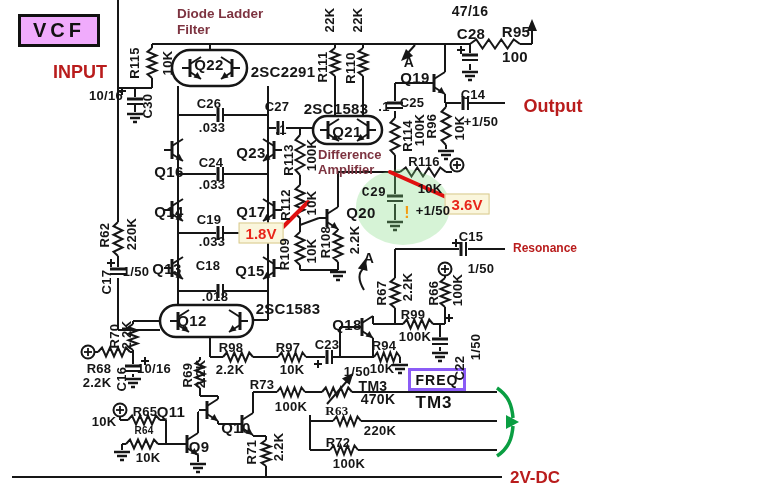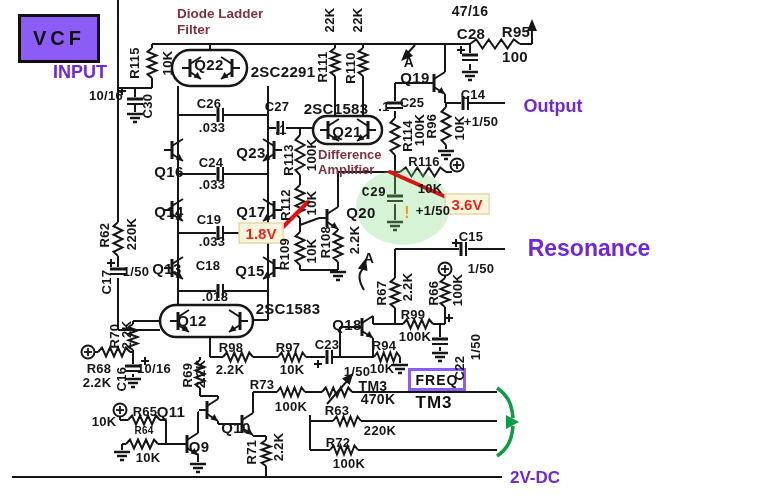--- a/index.html
+++ b/index.html
@@ -3,23 +3,23 @@
 <meta charset="utf-8">
 <style>
   html,body{margin:0;padding:0;}
   body{width:766px;height:500px;position:relative;overflow:hidden;background:#fff;
        font-family:"Liberation Sans",sans-serif;}
   #stage{position:absolute;inset:0;width:766px;height:500px;}
   svg#art{position:absolute;left:0;top:0;}
   .lbl{position:absolute;font-weight:700;color:#161616;white-space:nowrap;
        transform:translate(-50%,-50%);letter-spacing:.3px;line-height:1;}
   .lbl.v{transform:translate(-50%,-50%) rotate(-90deg);}
-  .vcf-box{position:absolute;left:18px;top:14px;border:3px solid #111;background:#8b5cf6;
-       padding:10px 12px;font-size:20px;font-weight:700;letter-spacing:4px;color:#111;}
-  .green{position:absolute;color:#6d28d9;font-weight:700;white-space:nowrap;
+  .vcf-box{position:absolute;left:18px;top:14px;border:3px solid #111;background:#f0abfc;
+       padding:2px 12px;font-size:20px;font-weight:700;letter-spacing:4px;color:#111;}
+  .green{position:absolute;color:#b91c1c;font-weight:700;white-space:nowrap;
        transform:translate(-50%,-50%);}
   .maroon{position:absolute;color:#7d3340;font-weight:700;font-size:13.5px;line-height:1.15;
        white-space:nowrap;}
   .vbox{position:absolute;background:#faf6dc;border:1px solid #d8c98f;color:#e8251a;
        font-weight:700;font-size:15px;padding:1px 6px;transform:translate(-50%,-50%);
        white-space:nowrap;}
   .alert{position:absolute;color:#f39c12;font-weight:700;font-size:16px;
        transform:translate(-50%,-50%);}
   .freq-box{position:absolute;left:408px;top:368px;width:52px;height:17px;border:3px solid #8b5cf6;
        background:#fff;font-size:14px;font-weight:700;letter-spacing:1px;color:#111;
@@ -308,21 +308,21 @@
       <path d="M497,388 C509,396 512,406 513,418"></path>
       <path d="M497,456 C509,448 512,438 513,426"></path>
       <path d="M519,422 L506,415 L506,429 Z" fill="#0a9e42" stroke="none"></path>
     </g>
   </svg>
 
   <div class="vcf-box">VCF</div>
 
   <div class="green" style="left:80px;top:72px;font-size:18px;">INPUT</div>
   <div class="green" style="left:553px;top:106px;font-size:18px;">Output</div>
-  <div class="green" style="left:589px;top:248px;font-size:23px;">Resonance</div>
+  <div class="green" style="left:545px;top:248px;font-size:12px;">Resonance</div>
   <div class="green" style="left:535px;top:478px;font-size:17px;">2V-DC</div>
 
   <div class="maroon" style="left:318px;top:148px;font-size:13px;">
     <div>Difference</div>
     <div>Amplifier</div>
   </div>
   <div class="maroon" style="left:177px;top:6px;">
     <div>Diode Ladder</div>
     <div>Filter</div>
   </div>
@@ -421,21 +421,21 @@
       <div class="lbl" style="left: 327px; top: 344px; font-size: 13px;">C23</div>
       <div class="lbl" style="left: 357px; top: 371px; font-size: 13px;">1/50</div>
       <div class="lbl" style="left: 384px; top: 345px; font-size: 13px;">R94</div>
       <div class="lbl" style="left: 382px; top: 368px; font-size: 13px;">10K</div>
       <div class="lbl v" style="left: 187px; top: 375px; font-size: 13px;">R69</div>
       <div class="lbl v" style="left: 200px; top: 374px; font-size: 13px;">2.2K</div>
       <div class="lbl" style="left: 373px; top: 386px; font-size: 14px;">TM3</div>
       <div class="lbl" style="left: 378px; top: 399px; font-size: 14px;">470K</div>
       <div class="lbl" style="left: 262px; top: 384px; font-size: 13px;">R73</div>
       <div class="lbl" style="left: 291px; top: 406px; font-size: 13px;">100K</div>
-      <div class="lbl" style="left: 337px; top: 410px; font-size: 13px;">R63</div>
+      <div class="lbl" style="left: 337px; top: 410px; font-size: 13px; font-family: Liberation Serif, serif;">R63</div>
       <div class="lbl" style="left: 380px; top: 430px; font-size: 13px;">220K</div>
       <div class="lbl" style="left: 338px; top: 442px; font-size: 13px;">R72</div>
       <div class="lbl" style="left: 349px; top: 463px; font-size: 13px;">100K</div>
       <div class="lbl" style="left: 145px; top: 411px; font-size: 13px;">R65</div>
       <div class="lbl" style="left: 104px; top: 421px; font-size: 13px;">10K</div>
       <div class="lbl" style="left: 144px; top: 431px; font-size: 10px;">R64</div>
       <div class="lbl" style="left: 148px; top: 457px; font-size: 13px;">10K</div>
       <div class="lbl" style="left: 171px; top: 411px; font-size: 15px;">Q11</div>
       <div class="lbl" style="left: 236px; top: 427px; font-size: 15px;">Q10</div>
       <div class="lbl" style="left: 199px; top: 446px; font-size: 15px;">Q9</div>

